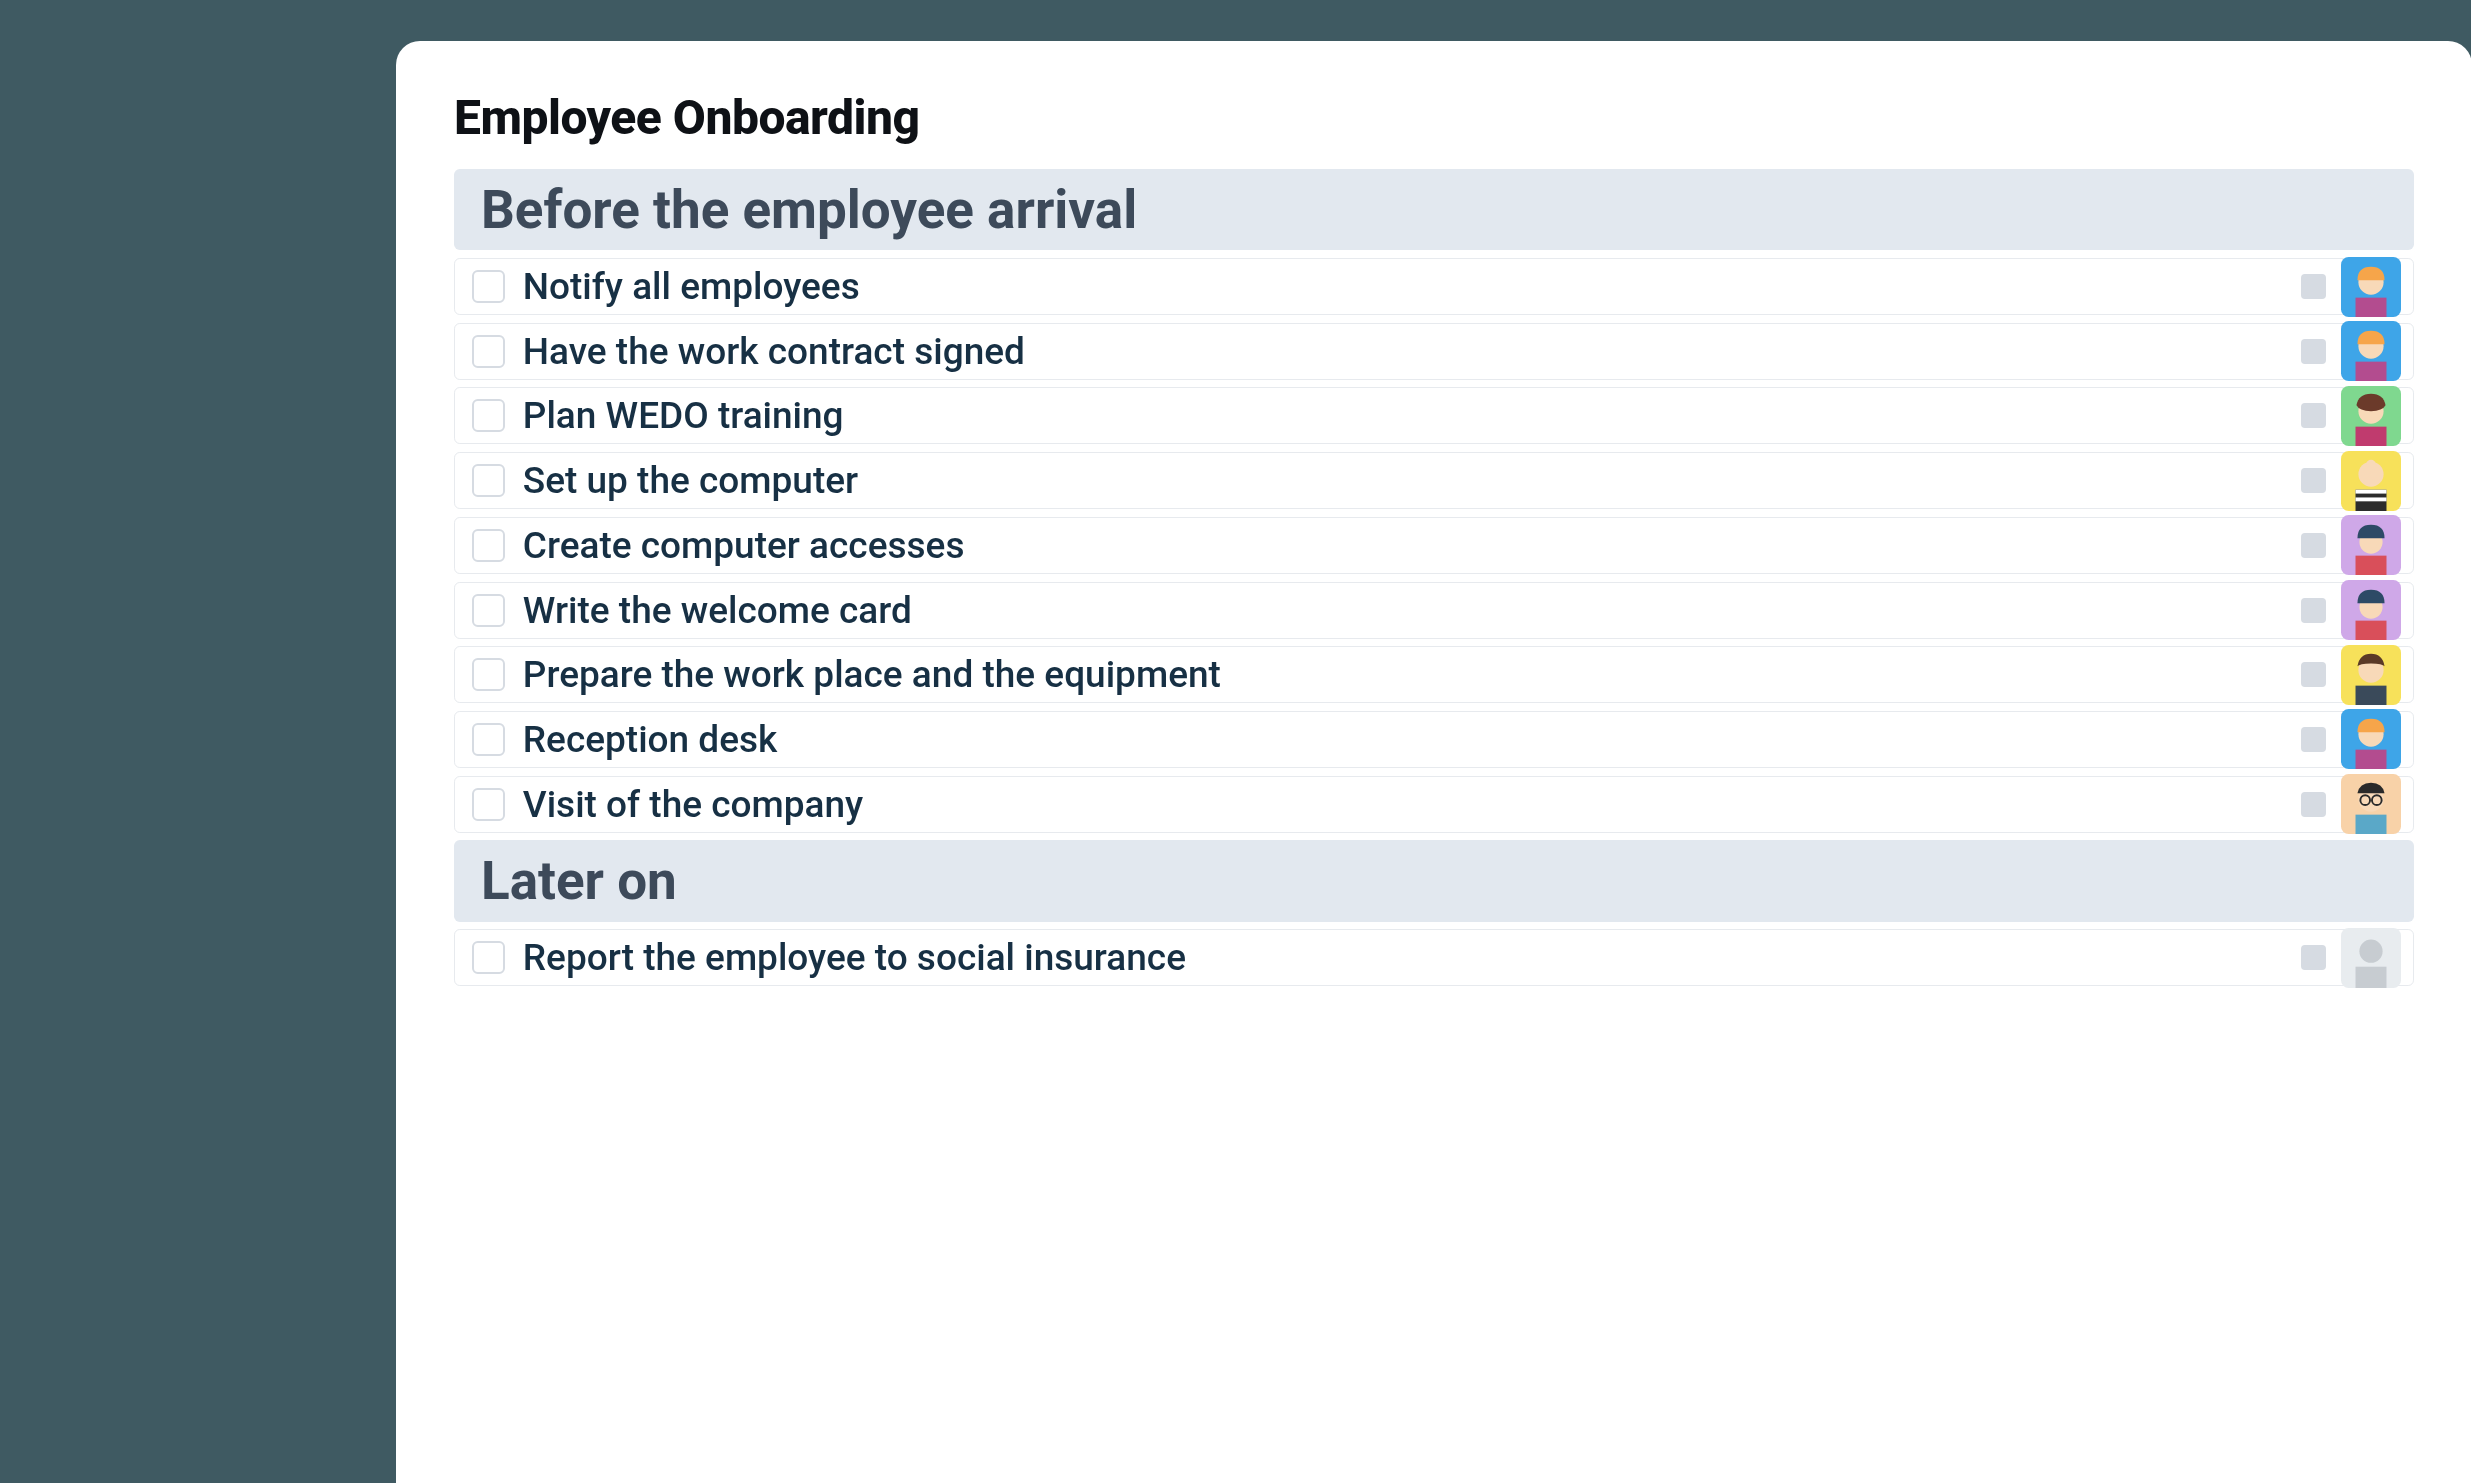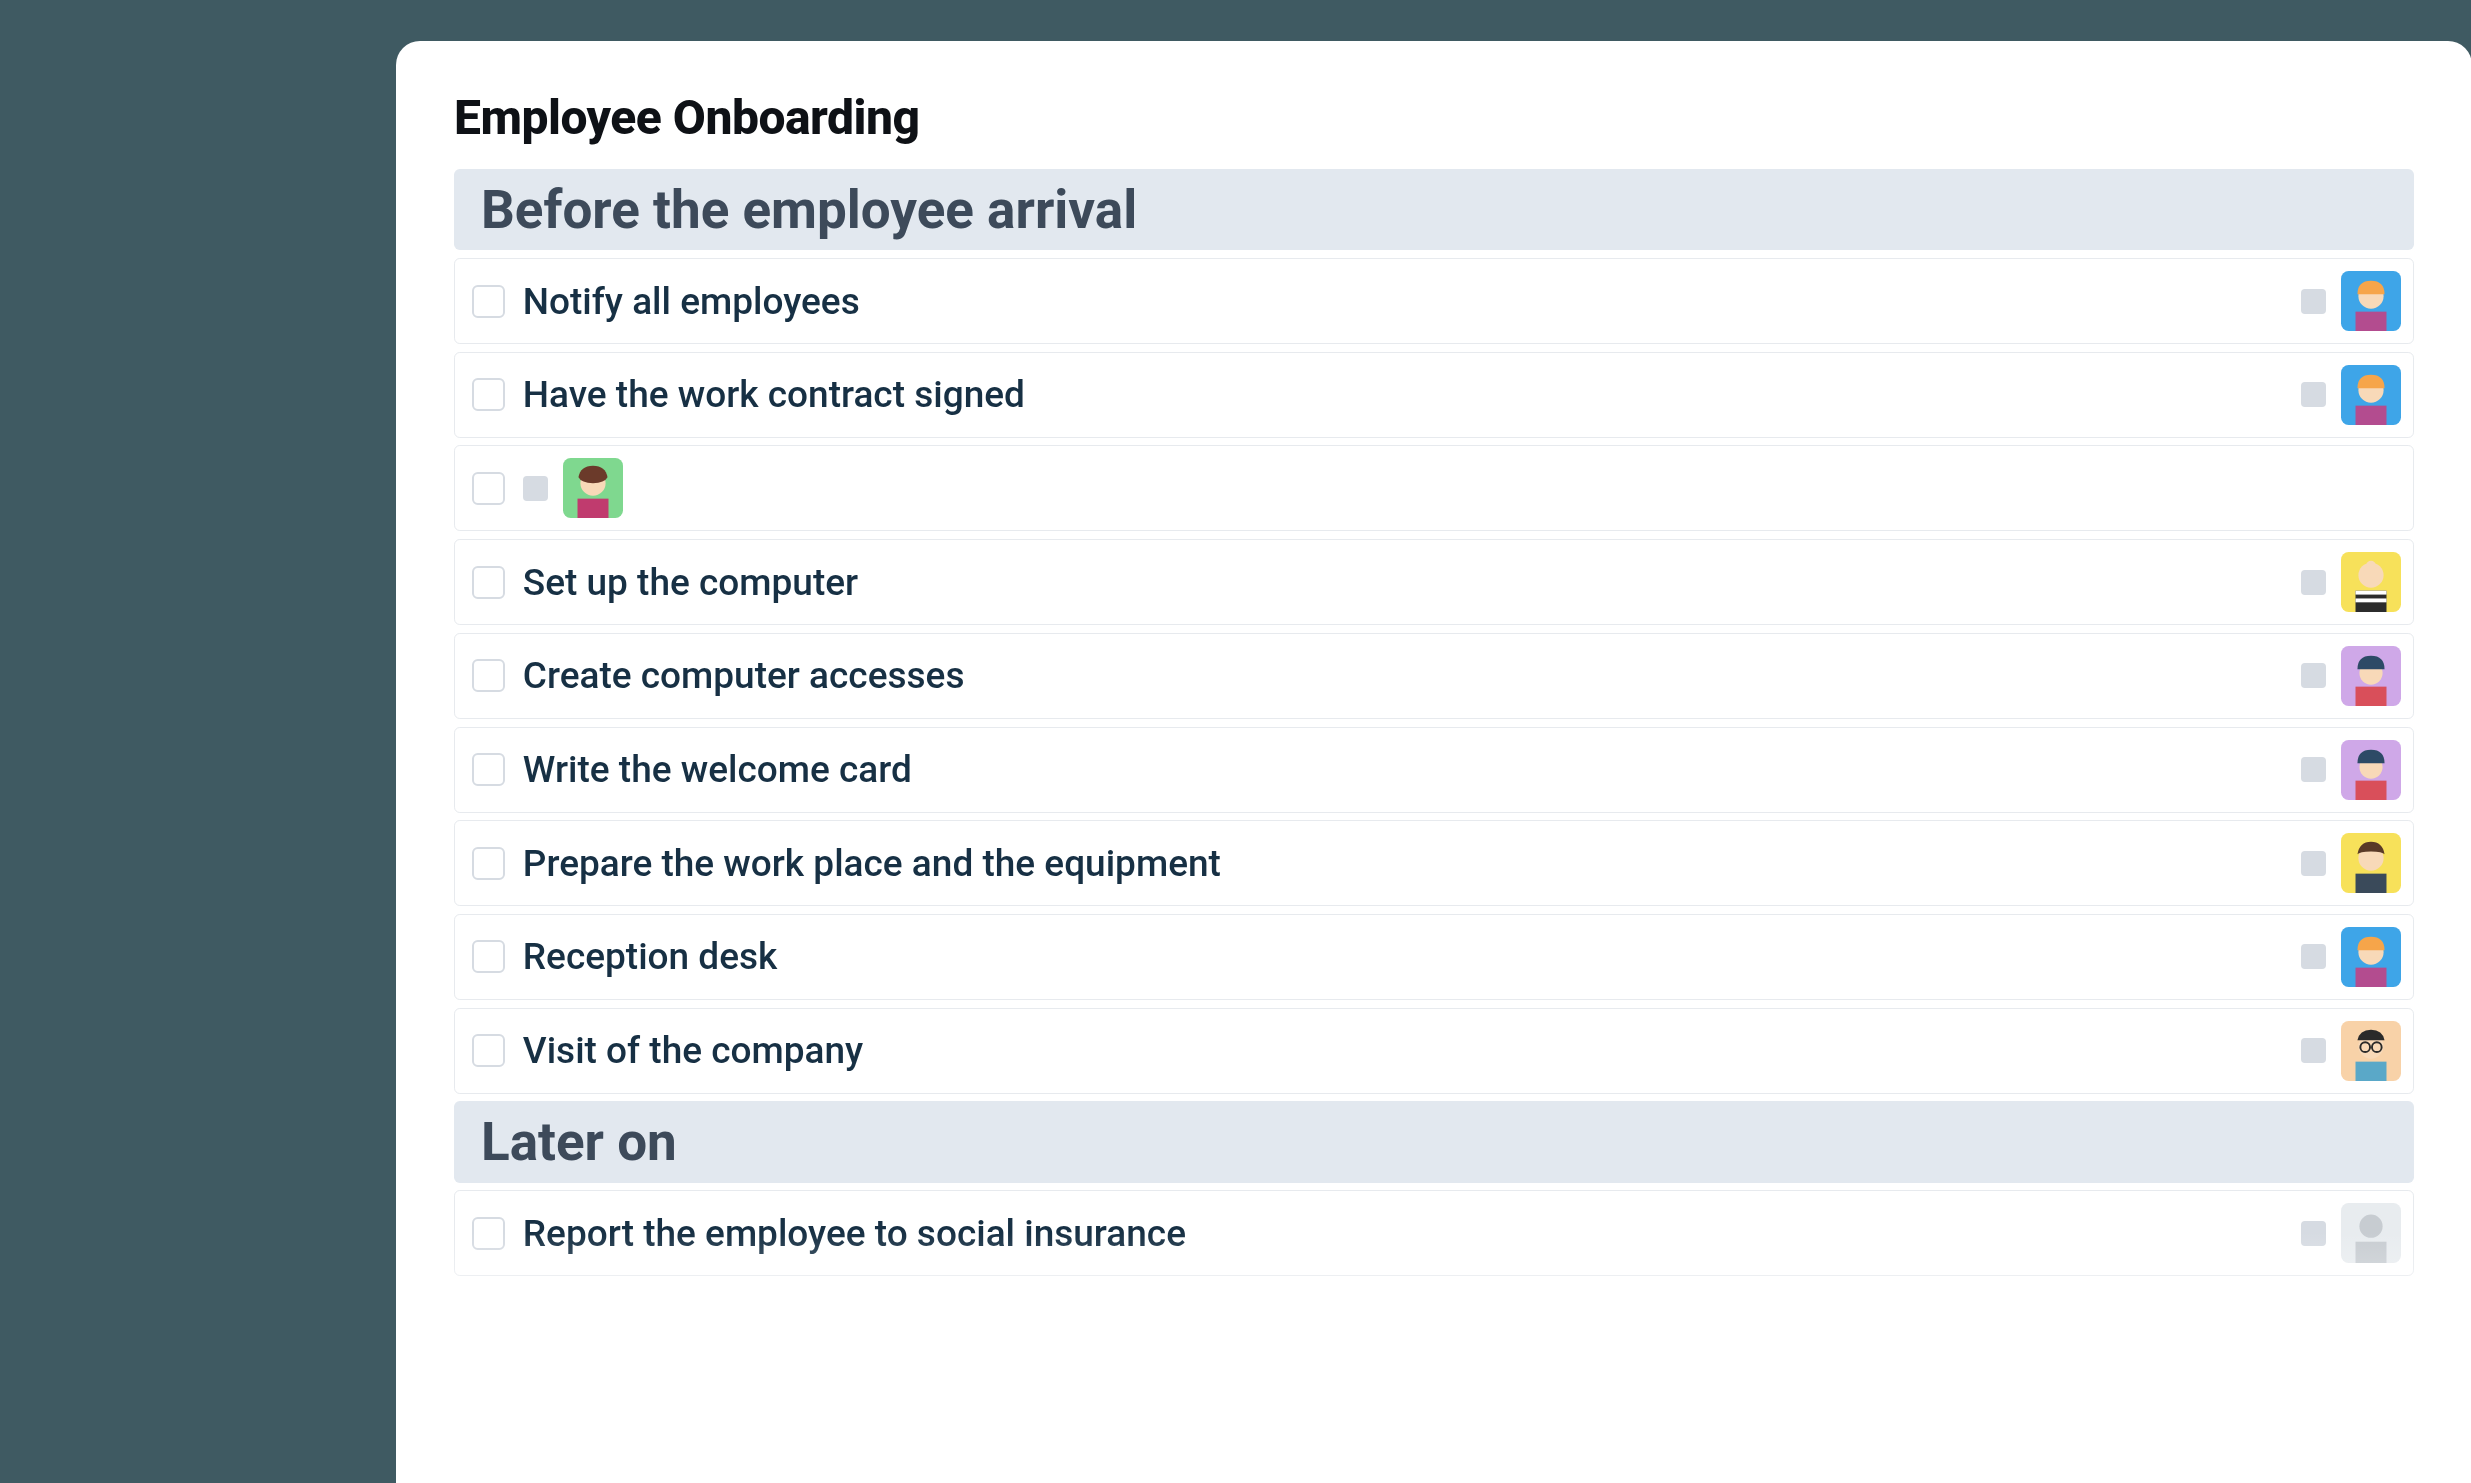--- a/index.html
+++ b/index.html
@@ -42,21 +42,21 @@
     color: #3d4a5a;
   }
   .task-row {
     display: flex;
     align-items: center;
     border: 1.9px solid #e7eaee;
     border-radius: 5.8px;
     padding: 7.7px 11.6px 7.7px 17.4px;
     margin-bottom: 7.7px;
     background: #fff;
-    height: 86px;
+    height: 57px;
   }
   .checkbox {
     width: 33px;
     height: 33px;
     border: 2.9px solid #d6dbe2;
     border-radius: 5.8px;
     margin-right: 17.4px;
     flex: 0 0 auto;
     background: #fff;
     cursor: pointer;
@@ -124,20 +124,21 @@
         <svg viewBox="0 0 62 62">
           <rect width="62" height="62" fill="#3ea5e8"></rect>
           <circle cx="31" cy="26" r="13" fill="#f8d9b8"></circle>
           <path d="M31 10 q-14 0 -14 14 h28 q0 -14 -14 -14" fill="#f6a54a"></path>
           <rect x="15" y="42" width="32" height="20" fill="#b34c8f"></rect>
         </svg>
       </div>
   </div>
   <div class="task-row">
     <div class="checkbox"></div>
+    <div class="task-label">Plan WEDO training</div>
     <div class="small-square"></div>
     <div class="avatar">
         <svg viewBox="0 0 62 62">
           <rect width="62" height="62" fill="#7fd88f"></rect>
           <circle cx="31" cy="26" r="13" fill="#f8d9b8"></circle>
           <path d="M16 20 q2 -12 15 -12 q13 0 15 12 q-3 6 -15 6 q-12 0 -15 -6" fill="#6b3a2a"></path>
           <rect x="15" y="42" width="32" height="20" fill="#c03b6e"></rect>
         </svg>
       </div>
   </div>

